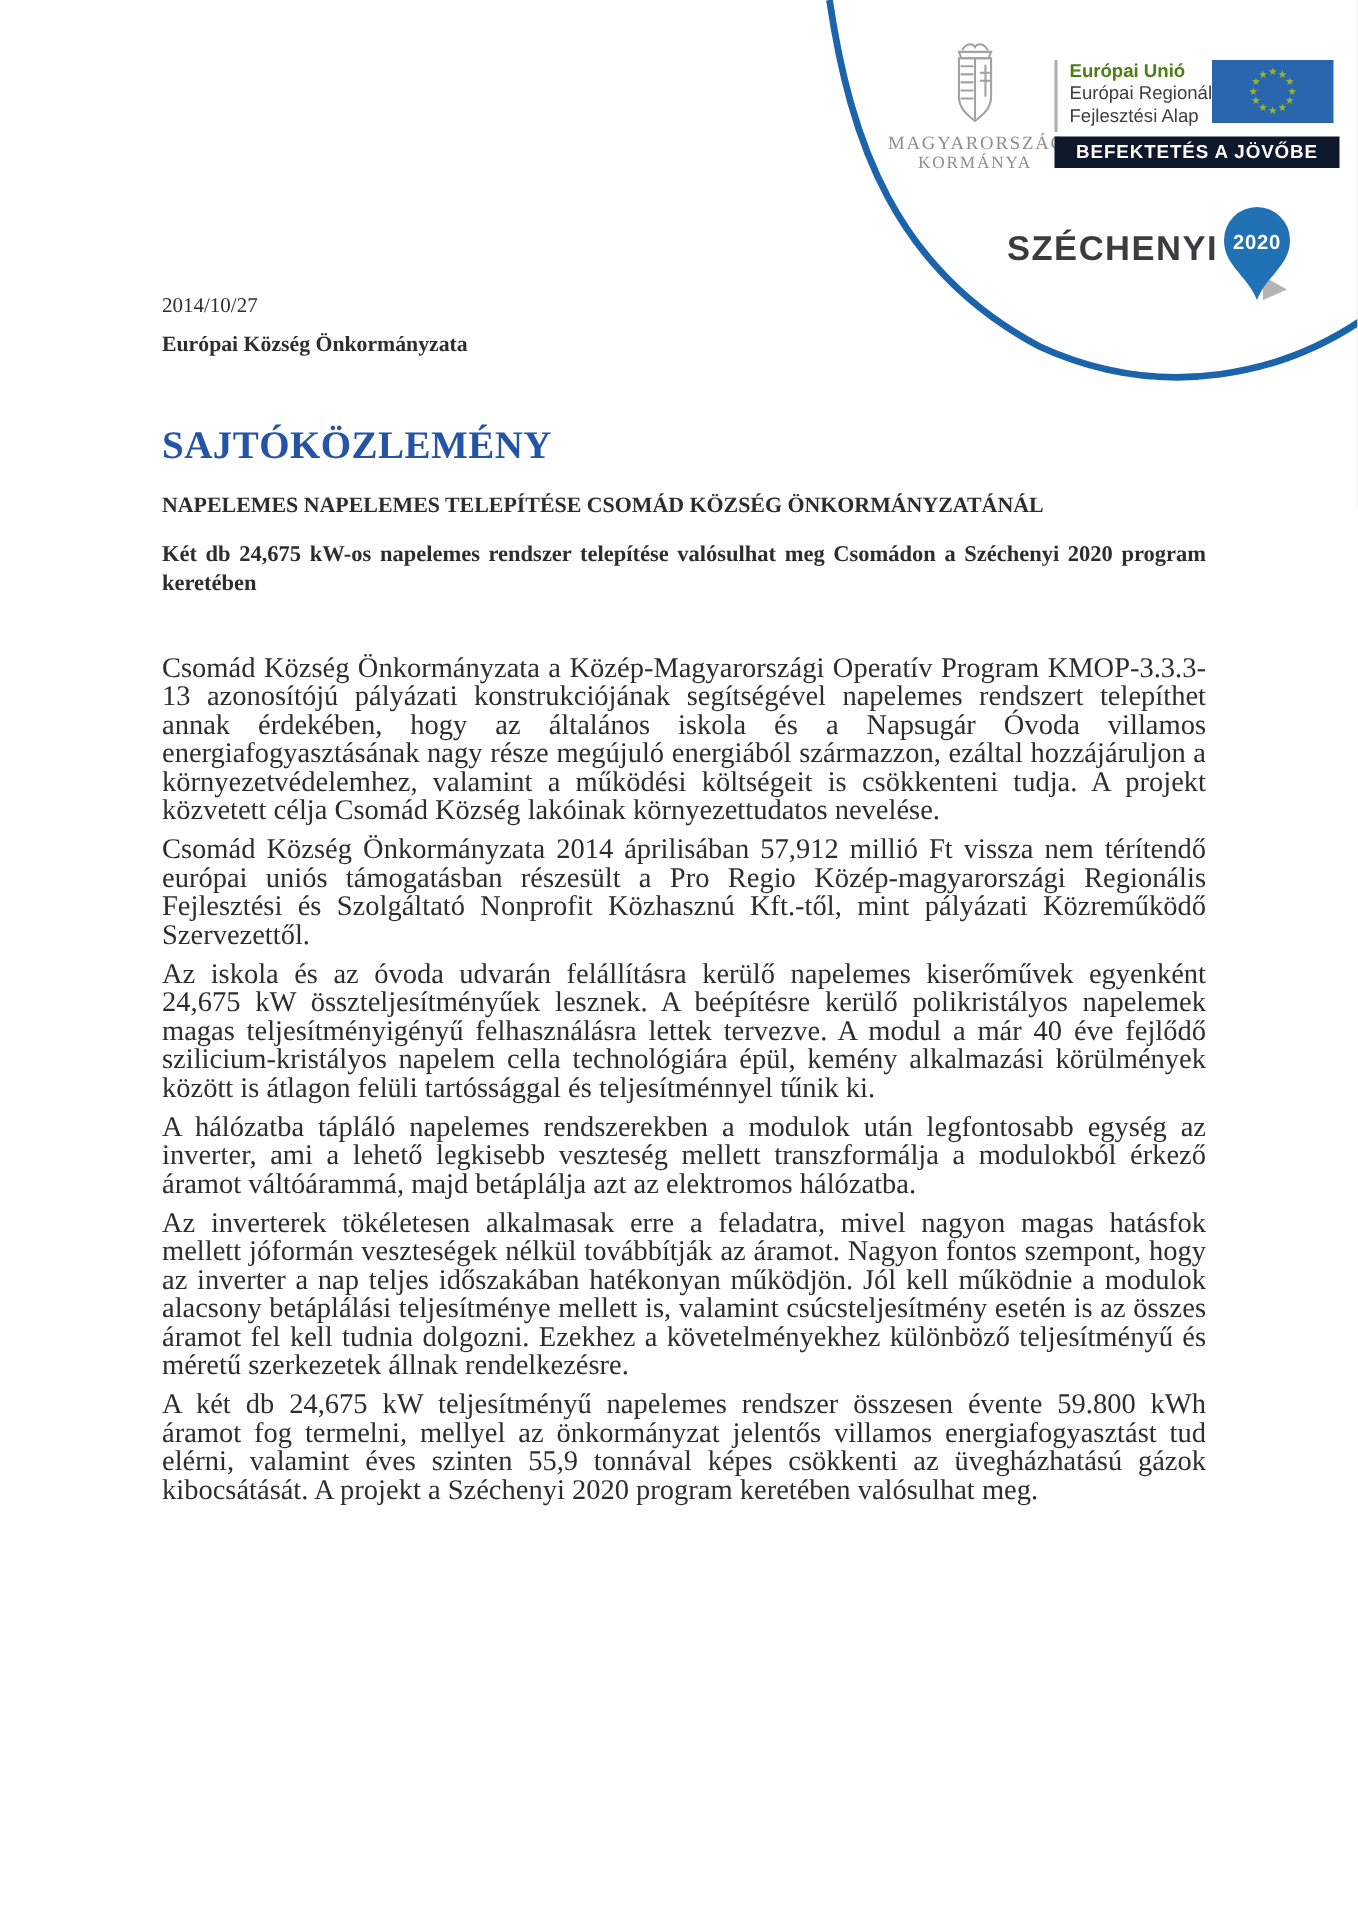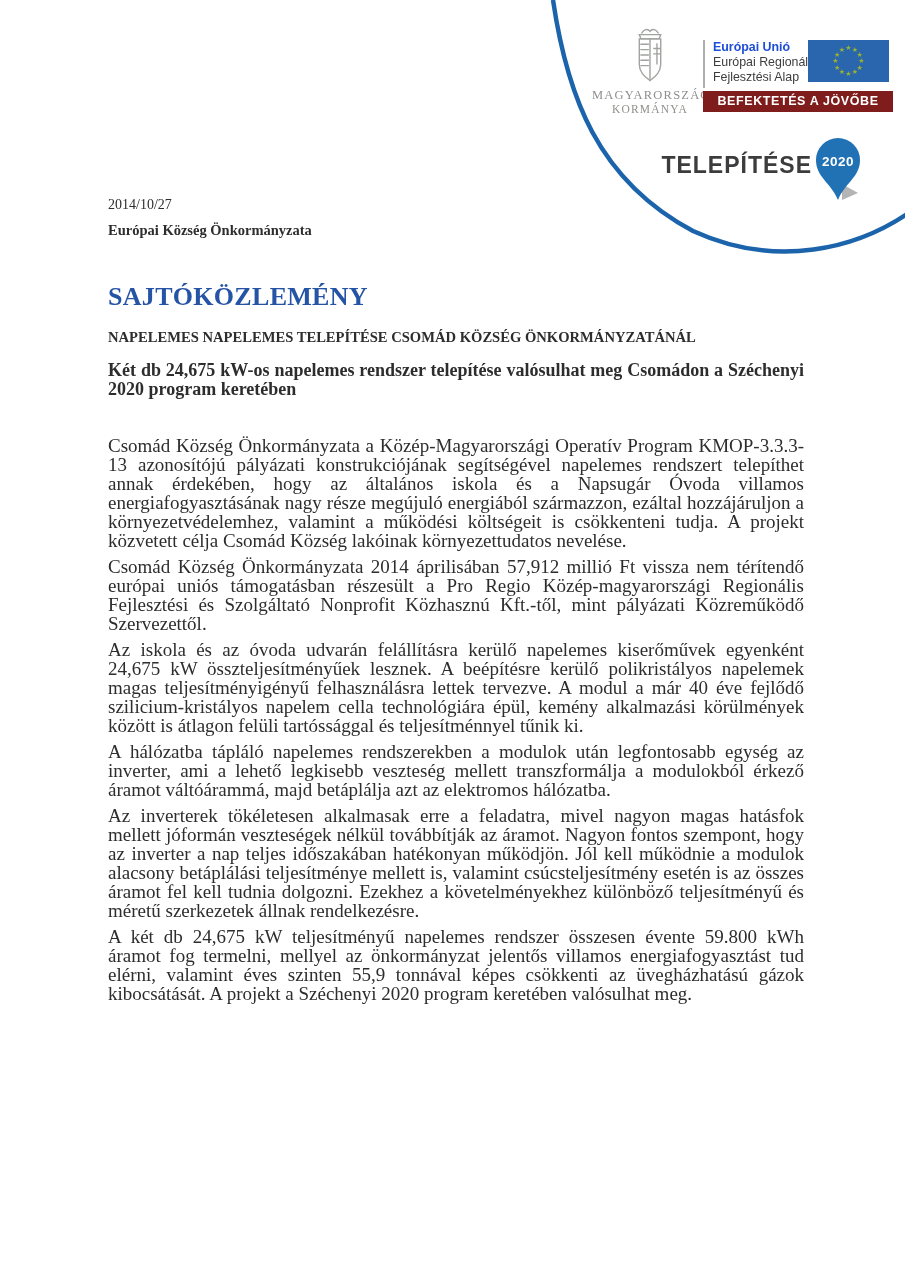--- a/index.html
+++ b/index.html
@@ -11,37 +11,37 @@
   
   .curve-svg{position:absolute;left:0;top:0;pointer-events:none;}
   
   .gov-logo{position:absolute;left:592;top:26px;left:592px;width:116px;text-align:center;}
   .gov-crest{display:block;margin:0 auto;}
   .gov-name{font-family:"Liberation Serif",serif;color:#8e8e8c;letter-spacing:1.2px;}
   .gov-line1{font-size:12.5px;margin-top:2px;}
   .gov-line2{font-size:11.5px;}
   .eu-divider{position:absolute;left:703px;top:40px;width:2px;height:48px;background:#adadad;}
   .eu-text{position:absolute;left:713px;top:40px;font-size:12.4px;line-height:15px;color:#3d3d3d;}
-  .eu-text .b{font-weight:bold;color:#1d4ed8;}
+  .eu-text .b{font-weight:bold;color:#4d7c0f;}
   .eu-flag{position:absolute;left:808px;top:40px;width:81px;height:42px;background:#2a66ae;}
   .eu-star{position:absolute;left:50%;top:50%;font-size:7px;color:#9db32c;
     transform:translate(-50%,-50%) rotate(var(--a)) translateY(-13px) rotate(calc(-1 * var(--a)));}
-  .invest-banner{position:absolute;left:703px;top:91px;width:190px;height:21px;background:#7f1d1d;
+  .invest-banner{position:absolute;left:703px;top:91px;width:190px;height:21px;background:#0f172a;
     color:#fff;font-weight:bold;font-size:12.5px;letter-spacing:.6px;text-align:center;line-height:21px;}
   
   .sz-name{position:absolute;left:640px;top:152px;width:172px;text-align:right;
     font-size:23px;font-weight:bold;letter-spacing:1px;color:#3c3c3e;}
   .sz-pin{position:absolute;left:812px;top:136px;}
   
   .content{position:absolute;left:108px;top:197px;width:696px;font-family:Liberation Serif, serif;}
   .doc-date{font-size:14px;}
   .doc-org{font-size:14.5px;font-weight:bold;margin-top:9px;}
   .doc-title{font-size:26px;font-weight:bold;color:#2553a5;margin:43px 0 0 0;letter-spacing:.3px;}
   .doc-headline{font-size:14.6px;font-weight:bold;margin-top:17px;}
-  .doc-subheadline{font-size:18px;font-weight:bold;margin-top:15px;line-height:19px;text-align:justify;}
+  .doc-subheadline{font-size:15px;font-weight:bold;margin-top:15px;line-height:19px;text-align:justify;}
   .doc-body{margin-top:37px;}
   .doc-body p{font-size:19px;line-height:19px;text-align:justify;margin:0 0 7px 0;}
 </style>
 </head>
 <body>
 
 <div class="page">
 
   <svg class="curve-svg" width="905" height="290" viewBox="0 0 905 290" aria-hidden="true">
     <path d="M 553 0 C 567 95 597 180 693 231 C 778 270 858 247 907 214" fill="none" stroke="#1b63aa" stroke-width="4.5"></path>
@@ -77,21 +77,21 @@
     <span class="eu-star" style="--a:150deg">★</span>
     <span class="eu-star" style="--a:180deg">★</span>
     <span class="eu-star" style="--a:210deg">★</span>
     <span class="eu-star" style="--a:240deg">★</span>
     <span class="eu-star" style="--a:270deg">★</span>
     <span class="eu-star" style="--a:300deg">★</span>
     <span class="eu-star" style="--a:330deg">★</span>
   </div>
   <div class="invest-banner">BEFEKTETÉS A JÖVŐBE</div>
 
-  <div class="sz-name">TELEPÍTÉSE</div>
+  <div class="sz-name">SZÉCHENYI</div>
   <svg class="sz-pin" width="52" height="70" viewBox="0 0 52 70" aria-hidden="true">
     <path d="M30 48 L46 57 L30 64 Z" fill="#b4b4b4"></path>
     <path d="M26 64 C19 47 4 41 4 24 A22 22 0 1 1 48 24 C48 41 33 47 26 64 Z" fill="#2171b5"></path>
     <text x="26" y="30" text-anchor="middle" font-size="13.5" font-weight="600" letter-spacing="0.5" fill="#ffffff" font-family="Liberation Sans, sans-serif">2020</text>
   </svg>
 
   <div class="content">
     <div class="doc-date">2014/10/27</div>
     <div class="doc-org">Európai Község Önkormányzata</div>
     <h1 class="doc-title">SAJTÓKÖZLEMÉNY</h1>

